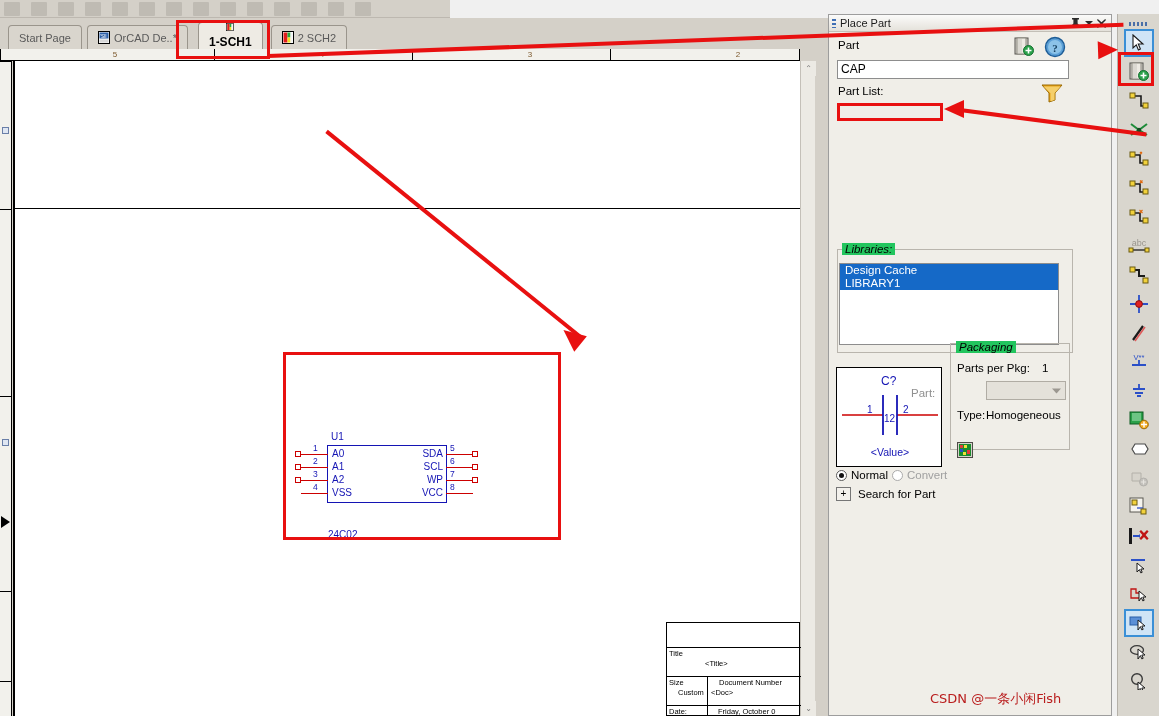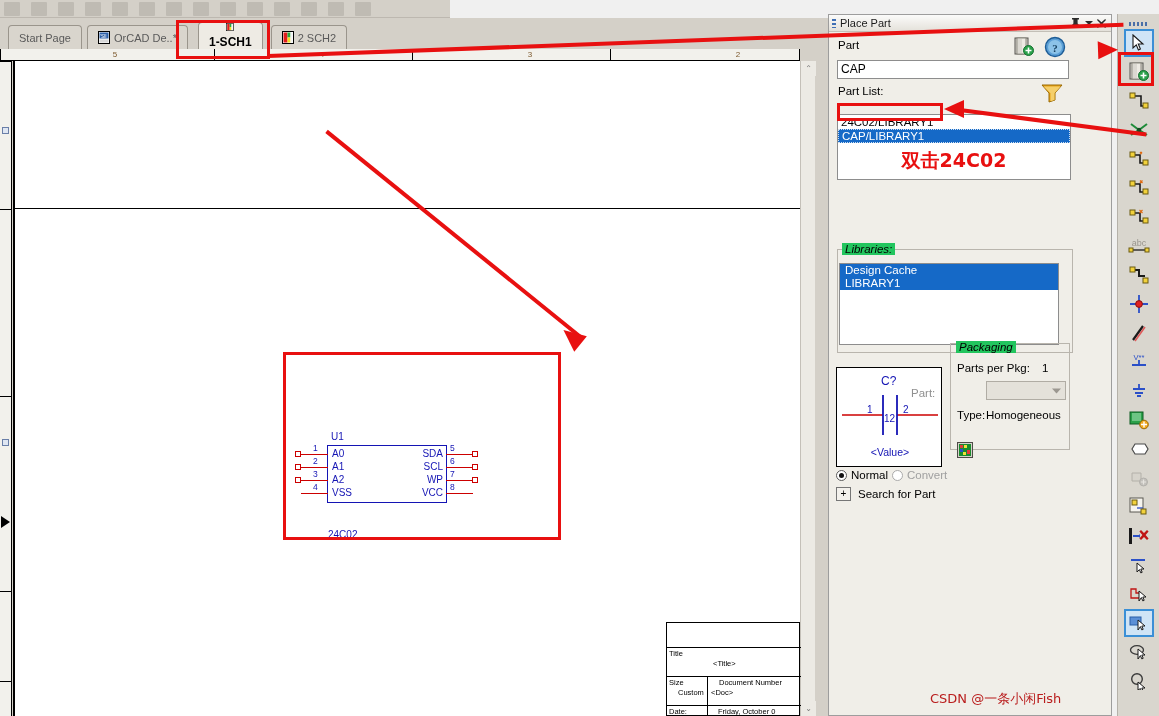--- a/index.html
+++ b/index.html
@@ -341,21 +341,21 @@
   </div>
 
 </div>
 
 <div class="abs" id="titleblock">
   <div class="tb-row" style="top:24px;"></div>
   <div class="tb-row" style="top:53px;"></div>
   <div class="tb-row" style="top:82px;"></div>
   <div class="tb-vline" style="left:40px; top:53px; height:41px;"></div>
   <div class="tb-txt" style="left:2px; top:26px;">Title</div>
-  <div class="tb-txt" style="left:46px; top:36px;">&lt;Title&gt;</div>
+  <div class="tb-txt" style="left:38px; top:36px;">&lt;Title&gt;</div>
   <div class="tb-txt" style="left:2px; top:55px;">Size</div>
   <div class="tb-txt" style="left:52px; top:55px;">Document  Number</div>
   <div class="tb-txt" style="left:11px; top:65px;">Custom</div>
   <div class="tb-txt" style="left:44px; top:65px;">&lt;Doc&gt;</div>
   <div class="tb-txt" style="left:2px; top:84px;">Date:</div>
   <div class="tb-txt" style="left:51px; top:84px;">Friday, October 0</div>
 </div>
 
 <div class="abs" id="place-part">
 
@@ -404,26 +404,21 @@
 
   <span class="pp-lbl" style="left:9px; top:70px;">Part List:</span>
 
   <span class="abs" style="left:211px; top:68px;">
     <svg width="24" height="20" viewBox="0 0 24 20">
       <path d="M2 2h20l-7 8v7l-6 2v-9z" fill="#e8a317" stroke="#9a6a05"></path>
       <path d="M3.5 3.5h17l-6 6.8V17l-4 1.3v-8z" fill="#f5cf6a"></path>
     </svg>
   </span>
 
-  <div id="pp-list">
-    <div class="pl-item" style="height:14px;line-height:14px;">24C02/LIBRARY1</div>
-    <div class="pl-item sel">CAP/LIBRARY1</div>
-  </div>
-
-  <div id="pp-cn-note">双击24C02</div>
+
 
   <div class="gbox" style="left:8px; top:234px; width:236px; height:104px;"></div>
   <span class="gbox-lbl" style="left:13px; top:228px;">Libraries:</span>
 
   <div id="lib-list">
     <div class="lib-item sel">Design Cache</div>
     <div class="lib-item sel">LIBRARY1</div>
   </div>
 
 </div>

